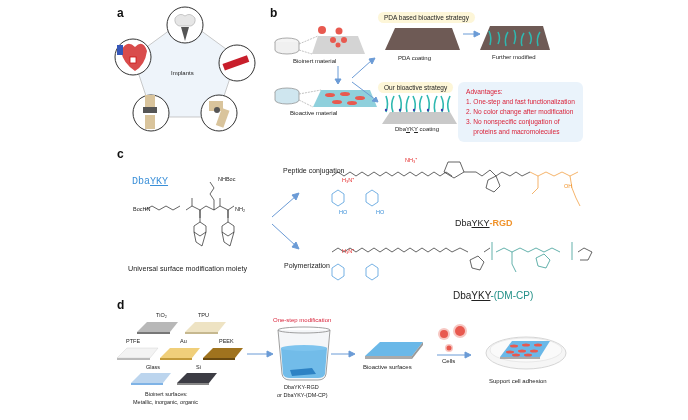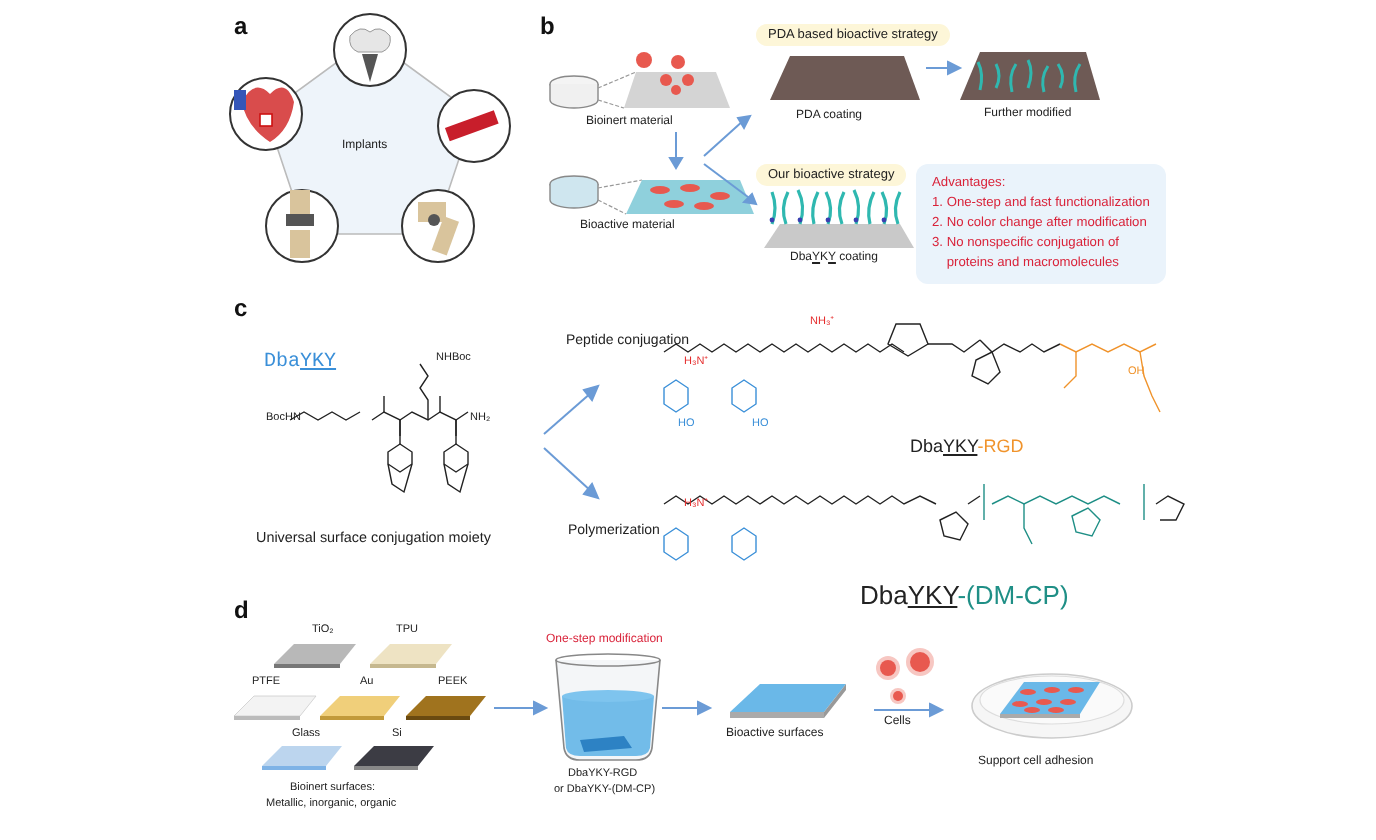--- a/index.html
+++ b/index.html
@@ -159,21 +159,21 @@
     <polygon points="92,56 98,52 104,56 104,62 98,66 92,62"></polygon>
     <line x1="70" y1="40" x2="70" y2="52"></line>
       <line x1="98" y1="40" x2="98" y2="52"></line>
     <polyline points="64,62 66,72 72,76 76,62"></polyline>
     <polyline points="92,62 94,72 100,76 104,62"></polyline>
   </g>
 </svg>
 <div class="abs lbl-sm" style="left:218px;top:176px;">NHBoc</div>
 <div class="abs lbl-sm" style="left:133px;top:206px;">BocHN</div>
 <div class="abs lbl-sm" style="left:235px;top:206px;">NH₂</div>
-<div class="abs lbl" style="left:128px;top:264px;font-size:7.2px;">Universal surface conjugation moiety</div>
+<div class="abs lbl" style="left:128px;top:264px;font-size:7.2px;">Universal surface modification moiety</div>
 
 <svg style="left:0;top:0;" width="688" height="420">
   <g stroke="#6b9bd6" stroke-width="1" fill="#6b9bd6">
     <line x1="272" y1="217" x2="296" y2="196"></line>
       <polygon points="292,195 299,193 296,200"></polygon>
     <line x1="272" y1="224" x2="296" y2="246"></line>
       <polygon points="292,247 299,249 296,242"></polygon>
   </g>
 </svg>
 <div class="abs lbl" style="left:283px;top:167px;">Peptide conjugation</div>
@@ -195,21 +195,21 @@
     <polyline points="220,24 228,28 236,24 244,28 252,24 260,28 268,24"></polyline>
     <polyline points="228,28 228,40 222,46"></polyline>
     <polyline points="260,28 262,40 266,50 270,58"></polyline>
   </g>
 </svg>
 <div class="abs lbl-sm" style="left:342px;top:176px;color:#e52b2b;">H₃N⁺</div>
 <div class="abs lbl-sm" style="left:405px;top:156px;color:#e52b2b;">NH₃⁺</div>
 <div class="abs lbl-sm" style="left:339px;top:209px;color:#3a8fd8;">HO</div>
 <div class="abs lbl-sm" style="left:376px;top:209px;color:#3a8fd8;">HO</div>
 <div class="abs lbl-sm" style="left:564px;top:183px;color:#f0932b;">OH</div>
-<div class="abs" style="left:455px;top:218px;font-size:9px;white-space:nowrap;"><span>Dba</span><span class="u">YKY</span><span style="color:#f0932b;">-RGD</span></div>
+<div class="abs" style="left:455px;top:218px;font-size:9px;white-space:nowrap;"><span>Dba</span><span class="u">YKY</span><span style="color:#f0932b;font-weight:bold;">-RGD</span></div>
 
 <svg style="left:310px;top:238px;" width="300" height="60" viewBox="0 0 300 60">
   <g stroke="#222" stroke-width="0.7" fill="none">
     <polyline points="22,14 28,10 34,14 40,10 46,14 52,10 58,14 64,10 70,14 76,10 82,14 88,10 94,14 100,10 106,14 112,10 118,14 124,10 130,14 136,10 142,14 150,10 158,14"></polyline>
     <polygon points="160,22 168,18 174,24 170,32 162,30"></polygon>
     <polyline points="174,14 180,10"></polyline>
     <polyline points="268,14 274,10 282,14 278,22 270,22"></polyline>
   </g>
   <g stroke="#3a8fd8" stroke-width="0.7" fill="none">
     <polygon points="22,30 28,26 34,30 34,38 28,42 22,38"></polygon>
@@ -217,21 +217,21 @@
   </g>
   <g stroke="#1f8f86" stroke-width="0.7" fill="none">
     <polyline points="186,14 194,10 202,14 210,10 218,14 226,10 234,14 242,10 250,14"></polyline>
     <polyline points="202,14 202,26 206,34"></polyline>
     <polygon points="226,20 234,16 240,22 236,30 228,28"></polygon>
     <line x1="182" y1="4" x2="182" y2="22"></line>
       <line x1="262" y1="4" x2="262" y2="22"></line>
   </g>
 </svg>
 <div class="abs lbl-sm" style="left:342px;top:247px;color:#e52b2b;">H₃N⁺</div>
-<div class="abs" style="left:430px;top:290px;font-size:13px;white-space:nowrap;"><span>Dba</span><span class="u">YKY</span><span style="color:#1f8f86;">-(DM-CP)</span></div>
+<div class="abs" style="left:453px;top:290px;font-size:10px;white-space:nowrap;"><span>Dba</span><span class="u">YKY</span><span style="color:#1f8f86;">-(DM-CP)</span></div>
 
 <div class="abs panel-label" style="left:117px;top:298px;">d</div>
 <svg style="left:0;top:0;" width="688" height="420">
   <g>
       <polygon points="147,322 178,322 170,332 137,332" fill="#b8b8b8"></polygon>
       <polygon points="137,332 170,332 170,334 137,334" fill="#777"></polygon>
     </g>
   <g>
       <polygon points="195,322 226,322 218,332 185,332" fill="#eee3c3"></polygon>
       <polygon points="185,332 218,332 218,334 185,334" fill="#c6b88f"></polygon>

